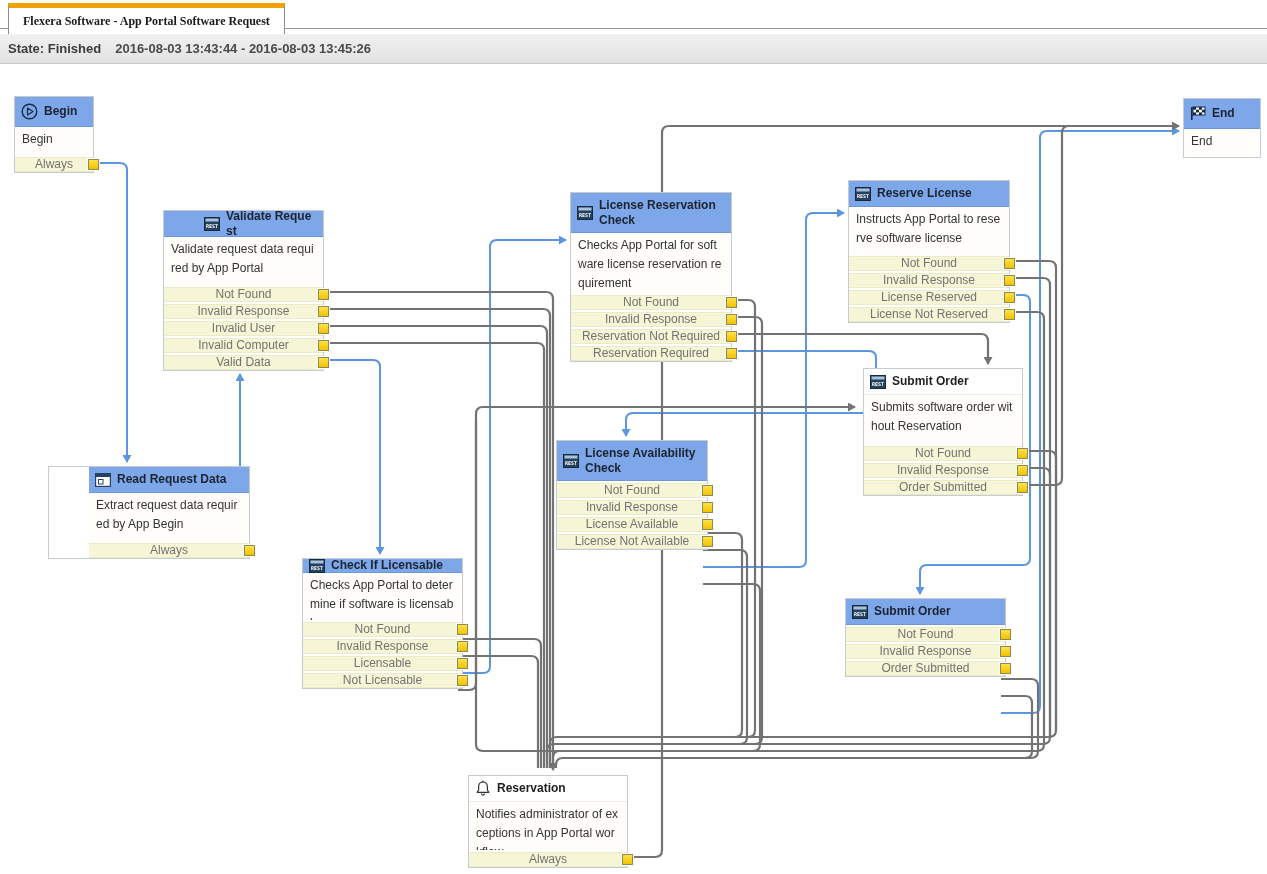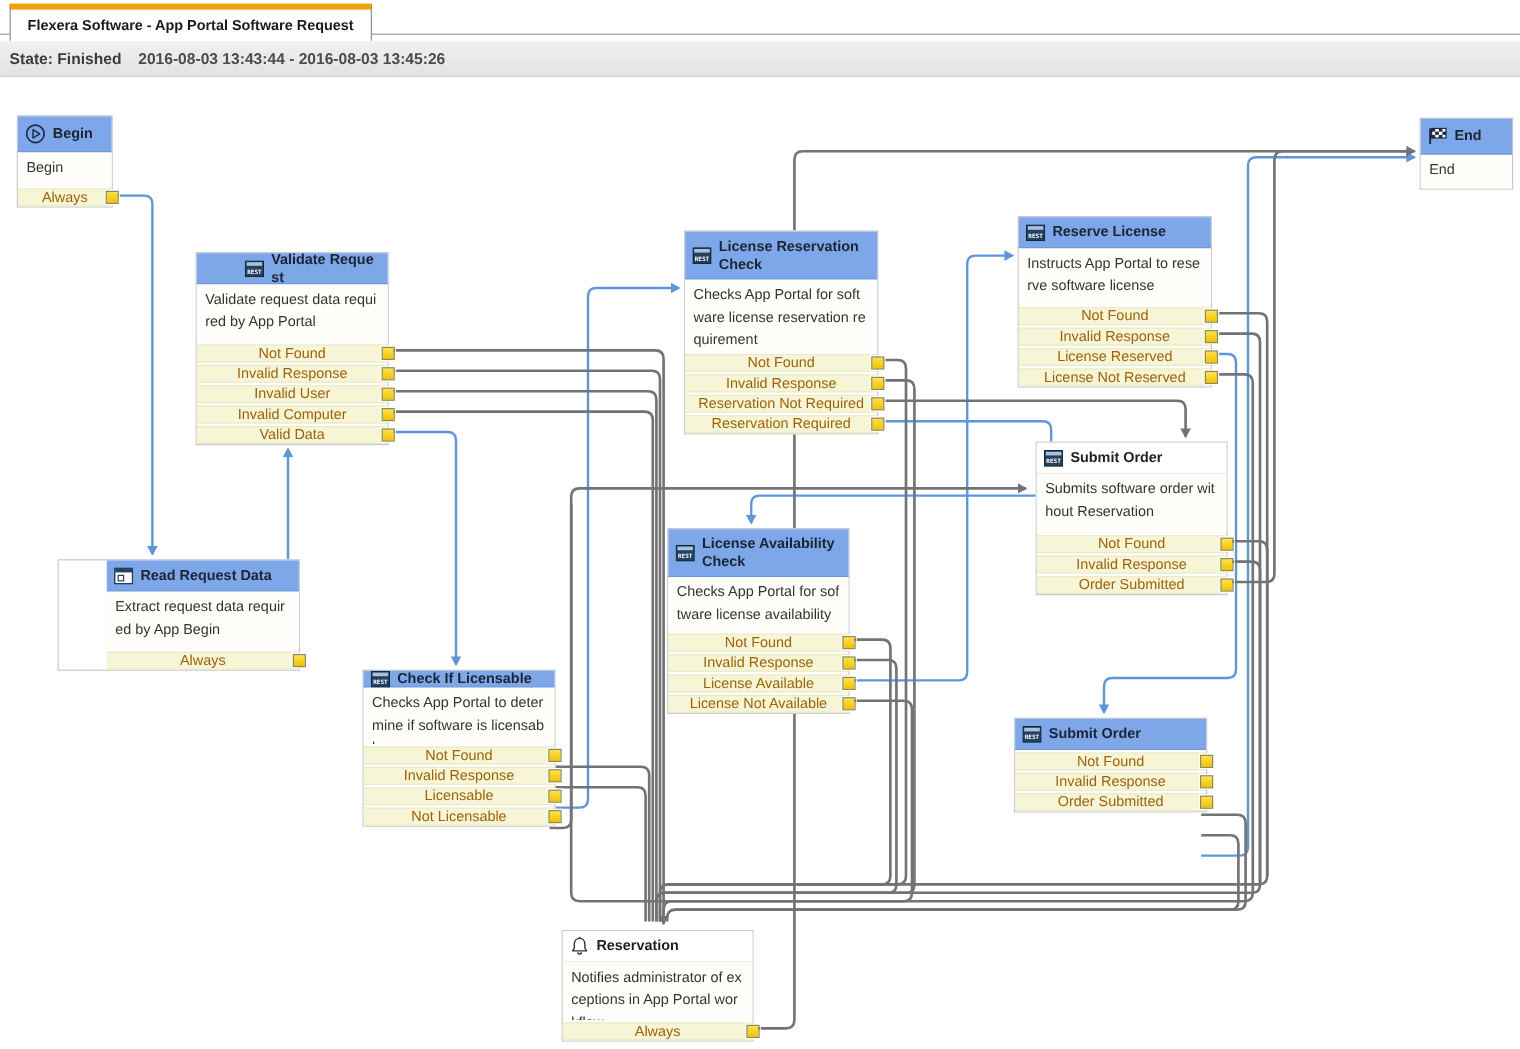--- a/index.html
+++ b/index.html
@@ -3,21 +3,21 @@
 <meta charset="utf-8">
 <style>
   html,body{margin:0;padding:0;background:#fff;}
   .screen{position:relative;width:1267px;height:874px;overflow:hidden;background:#fff;
           font-family:"Liberation Sans","DejaVu Sans",sans-serif;}
   
   .tabbar{position:absolute;left:0;top:0;width:100%;height:30px;}
   .tabline{position:absolute;left:0;top:28px;width:100%;height:1px;background:#9a9a9a;}
   .tab{position:absolute;left:8px;top:3px;height:26px;background:#fff;
        border-top:5px solid #F0A202;border-left:1px solid #8f8f8f;border-right:1px solid #8f8f8f;
-       padding:0 14px;display:flex;align-items:center;z-index:3;}
+       padding:0 14px;display:flex;align-items:center;z-index:3;font-family:Liberation Serif, serif;}
   .tab span{font-size:12px;font-weight:bold;color:#1a1a1a;white-space:nowrap;}
   
   .statusbar{position:absolute;left:0;top:34px;width:100%;height:29px;
              background:linear-gradient(#f1f1f1,#e2e2e2);border-bottom:1px solid #c9c9c9;
              display:flex;align-items:center;}
   .statusbar .state{font-size:13px;font-weight:bold;color:#3c3c3c;margin-left:8px;}
   .statusbar .times{font-size:13px;font-weight:bold;color:#4a4a4a;margin-left:14px;}
   
   .canvas{position:absolute;left:0;top:0;width:1267px;height:874px;}
   #wires{position:absolute;left:0;top:0;z-index:1;}
@@ -27,21 +27,21 @@
                font-weight:bold;color:#1b2430;}
   .node-header.blue{background:#7DA7E9;border-bottom:1px solid #6d97d6;}
   .node-header.white{background:#ffffff;border-bottom:1px solid #ececec;color:#1f1f1f;}
   .node-title{word-break:break-all;line-height:15px;}
   .icon{display:inline-flex;flex-shrink:0;align-items:center;}
   .node-body{box-sizing:border-box;padding:3px 7px 0;line-height:19px;color:#333;
              word-break:break-all;overflow:hidden;background:#fffefb;}
   .node-outputs{position:relative;}
   .output-row{position:relative;box-sizing:border-box;height:15px;margin-top:2px;
               background:#F6F5D5;border-top:1px solid #ecebc9;border-bottom:1px solid #ecebc9;
-              text-align:center;font-size:12px;color:#a16207;line-height:13px;}
+              text-align:center;font-size:12px;color:#737373;line-height:13px;}
   .port{position:absolute;right:-6px;top:1px;width:11px;height:11px;box-sizing:border-box;
         background:linear-gradient(#ffe14a,#f2c200);border:1px solid #8d894f;
         box-shadow:0 0 0 1px #ffffff;}
 </style>
 </head>
 <body>
 
 <div class="screen">
   <div class="tabbar">
     <div class="tabline"></div>
@@ -210,21 +210,20 @@
           <div class="node-header blue" style="height: 40px;">
             <span class="icon">
               <svg width="16" height="14" viewBox="0 0 16 14">
                 <rect x="0.5" y="0.5" width="15" height="13" fill="#24415e" stroke="#16293c"></rect>
                 <rect x="1.5" y="1.5" width="13" height="3" fill="#a8c2de"></rect>
                 <text x="8" y="11.2" font-size="5" fill="#ffffff" text-anchor="middle" font-family="DejaVu Sans Mono, monospace" font-weight="bold">REST</text>
               </svg>
             </span>
             <span class="node-title">License Availability Check</span>
           </div>
-          <div class="node-body" style="height: 45px;">Checks App Portal for software license availability</div>
           <div class="node-outputs">
             <div class="output-row"><span>Not Found</span><span class="port"></span></div>
             <div class="output-row"><span>Invalid Response</span><span class="port"></span></div>
             <div class="output-row"><span>License Available</span><span class="port"></span></div>
             <div class="output-row"><span>License Not Available</span><span class="port"></span></div>
           </div>
         </div>
         <div class="node" style="left: 302px; top: 558px; width: 159px;">
           <div class="node-header blue" style="height: 14px;">
             <span class="icon">

